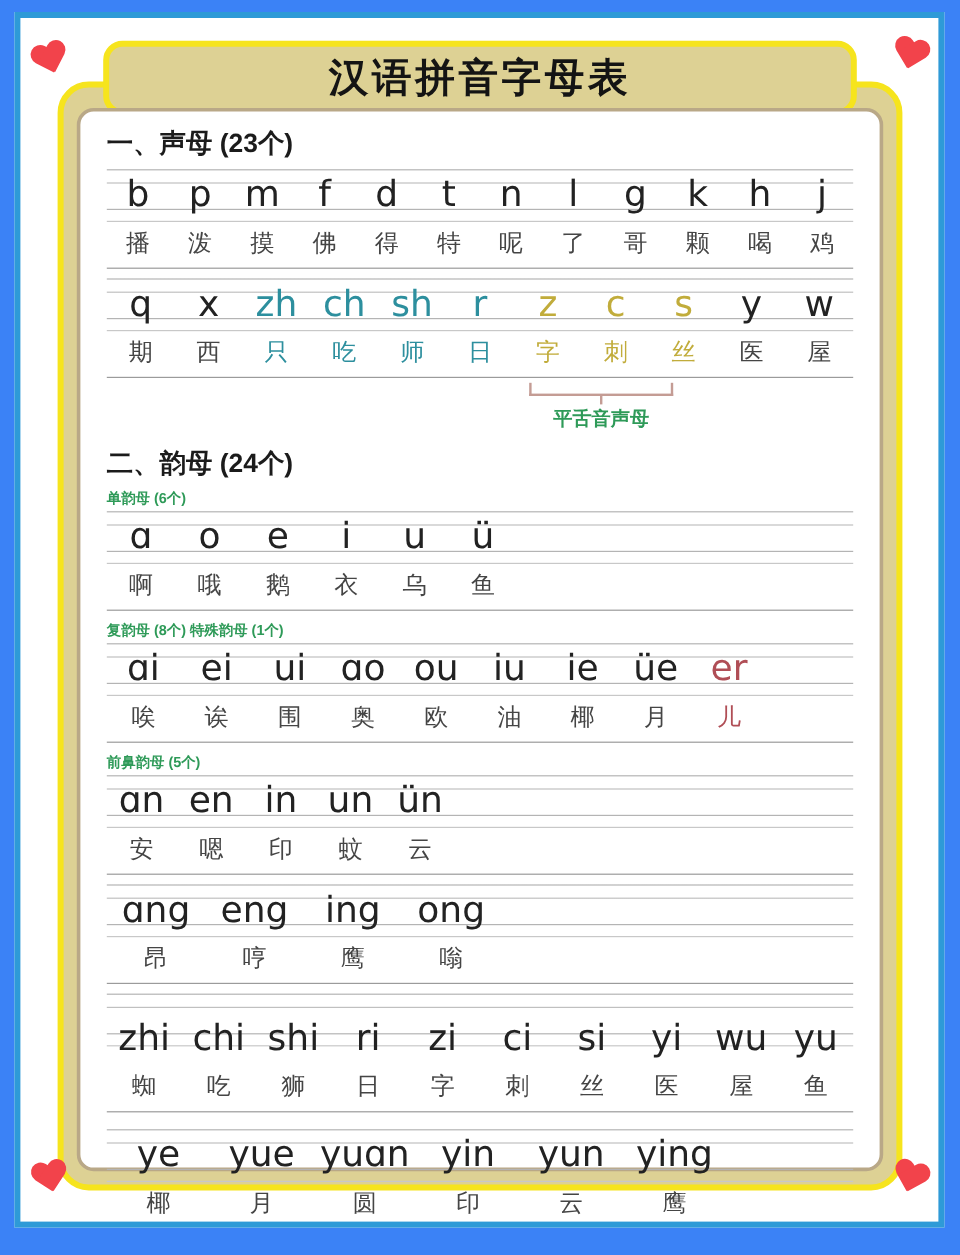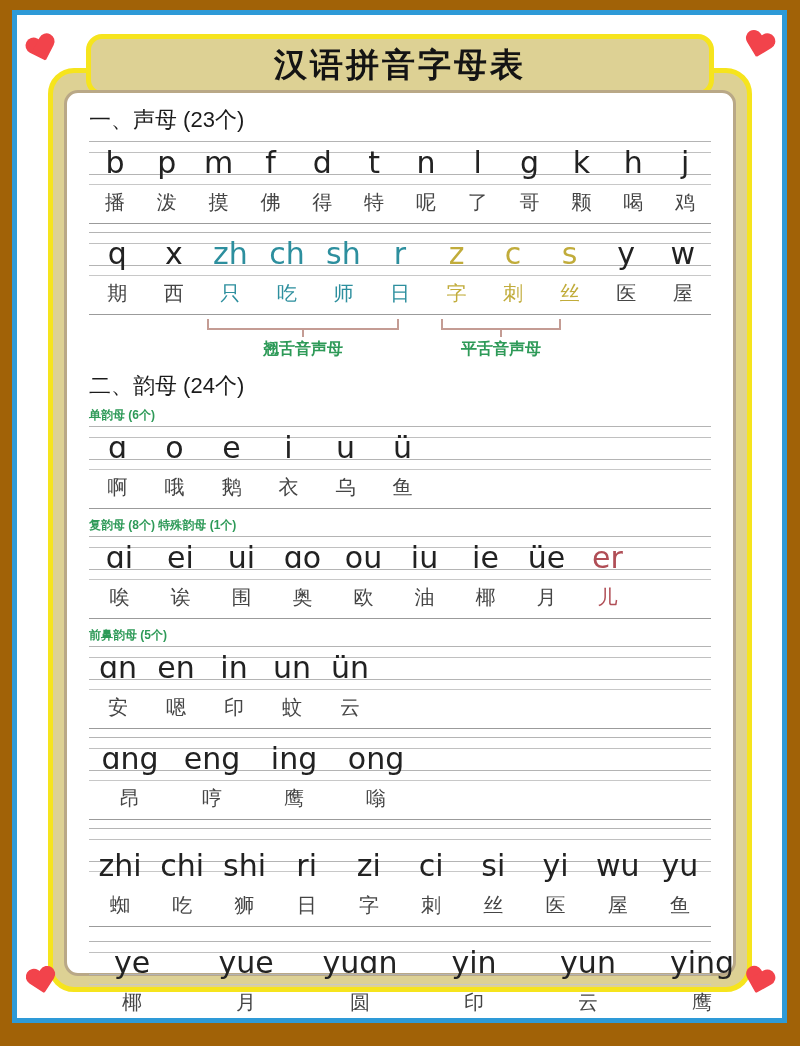--- a/index.html
+++ b/index.html
@@ -1,17 +1,17 @@
 <!DOCTYPE html>
 <html><head>
 <meta charset="utf-8">
 <style>
   html,body{margin:0;padding:0;}
   body{width:800px;height:1046px;background:#ffffff;font-family:"Liberation Sans","DejaVu Sans",sans-serif;}
-  .page{position:relative;width:800px;height:1046px;background:#a16207;overflow:hidden;}
+  .page{position:relative;width:800px;height:1046px;background:#3b82f6;overflow:hidden;}
   .frame{position:absolute;left:12px;right:13px;top:10px;bottom:23px;border:5px solid #2e9ad7;background:#ffffff;}
 
   
   .heart{position:absolute;width:30px;height:28px;z-index:6;}
   .heart::before,.heart::after{content:"";position:absolute;top:2px;width:16px;height:25px;border-radius:9px 9px 0 0;background:#f2434b;}
   .heart::before{left:15px;transform:rotate(-45deg);transform-origin:0 100%;}
   .heart::after{left:0;transform:rotate(45deg);transform-origin:100% 100%;}
   .heart.tl{left:26px;top:34px;transform:rotate(-18deg);}
   .heart.tr{right:26px;top:30px;transform:rotate(14deg);}
   .heart.bl{left:26px;bottom:52px;transform:rotate(-12deg);}
@@ -20,41 +20,41 @@
   
   .plaque-body{position:absolute;left:48px;right:48px;top:68px;bottom:54px;background:#ddd194;border:5px solid #f6e41d;border-radius:26px;z-index:2;}
   .banner{position:absolute;left:86px;right:86px;top:34px;height:52px;background:#ddd194;border:5px solid #f6e41d;border-radius:16px;z-index:3;
           display:flex;align-items:center;justify-content:center;}
   .banner .title{font-size:33px;font-weight:bold;color:#141414;letter-spacing:3px;}
 
   
   .panel{position:absolute;left:64px;right:64px;top:90px;bottom:70px;background:#ffffff;border:3px solid #b9a887;border-radius:14px;z-index:4;
          padding:6px 22px 0 22px;box-sizing:border-box;}
 
-  .sec-h{font-size:22px;font-weight:normal;color:#1b1b1b;margin:6px 0 6px 0;}
+  .sec-h{font-size:22px;font-weight:bold;color:#1b1b1b;margin:6px 0 6px 0;}
   .sub-label{font-size:12px;font-weight:bold;color:#2e9a58;margin:3px 0 2px 0;}
 
   
   .guide{position:relative;height:44px;
     background-image:linear-gradient(#b4b4b4,#b4b4b4),linear-gradient(#c0c0c0,#c0c0c0),linear-gradient(#b4b4b4,#b4b4b4),linear-gradient(#c8c8c8,#c8c8c8);
     background-repeat:no-repeat;background-size:100% 1px;
     background-position:0 0,0 11px,0 33px,0 43px;}
   .row{display:grid;justify-items:center;align-items:center;}
   .letters{position:absolute;left:0;top:0;width:100%;height:44px;}
   .L{font-family:"DejaVu Sans","Liberation Sans",sans-serif;font-size:30px;color:#222;line-height:44px;}
   .chars{border-bottom:1px solid #9b9b9b;padding:4px 0 7px 0;}
   .C{font-size:20px;color:#454545;}
   .cols12{grid-template-columns:repeat(12,1fr);width:100%;}
   .cols11{grid-template-columns:repeat(11,1fr);width:100%;}
   .cols10{grid-template-columns:repeat(10,1fr);width:100%;margin-top:16px;}
   .g6{grid-template-columns:repeat(6,57px);}
   .g9{grid-template-columns:repeat(9,61px);}
   .g5{grid-template-columns:repeat(5,58px);}
   .g4{grid-template-columns:repeat(4,82px);}
-  .g6w{grid-template-columns:repeat(6,86px);gap:28px;}
+  .g6w{grid-template-columns:repeat(6,86px);}
 
   .teal{color:#2d8f9e;}
   .olive{color:#c1ac3b;}
   .red{color:#b04e56;}
 
   .block{margin-bottom:8px;}
   .block.tight{margin-bottom:0;}
 
   
   .brackets{position:relative;height:48px;margin:2px 0 2px 0;}
@@ -141,25 +141,20 @@
         <span class="C teal">日</span>
         <span class="C olive">字</span>
         <span class="C olive">刺</span>
         <span class="C olive">丝</span>
         <span class="C">医</span>
         <span class="C">屋</span>
       </div>
     </div>
 
     <div class="brackets">
-      <div class="bgrp" style="left:118px;width:192px;">
-        <div class="bbar"></div>
-        <div class="bstem"></div>
-        <div class="blabel">翘舌音声母</div>
-      </div>
       <div class="bgrp" style="left:352px;width:120px;">
         <div class="bbar"></div>
         <div class="bstem"></div>
         <div class="blabel">平舌音声母</div>
       </div>
     </div>
 
     <div class="sec-h">二、韵母 (24个)</div>
 
     <div class="block">

